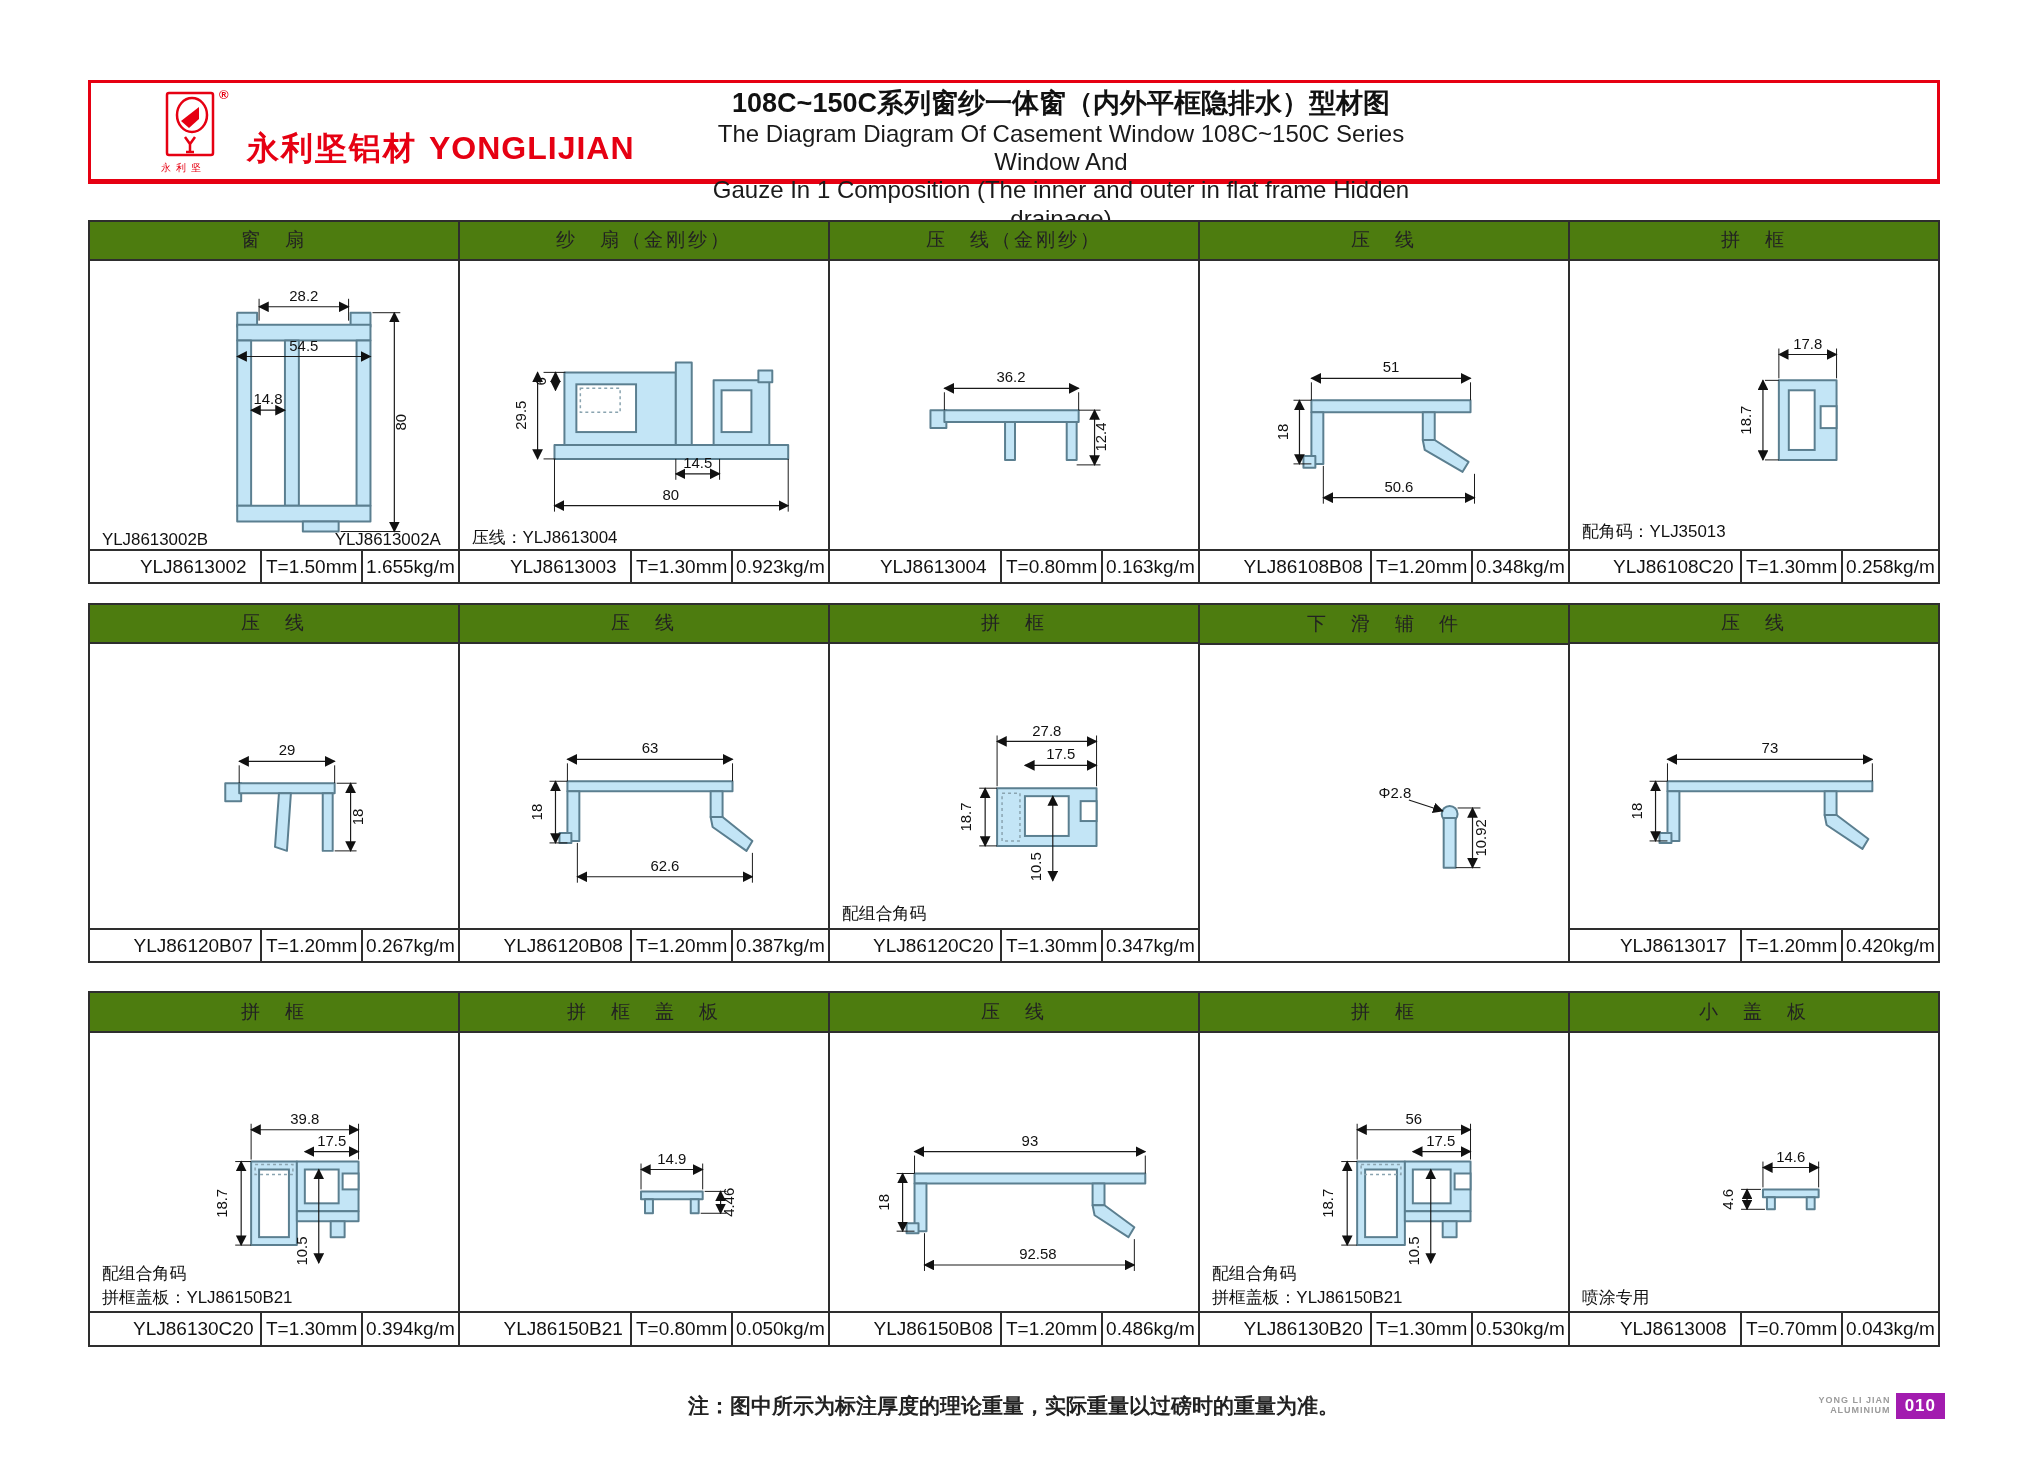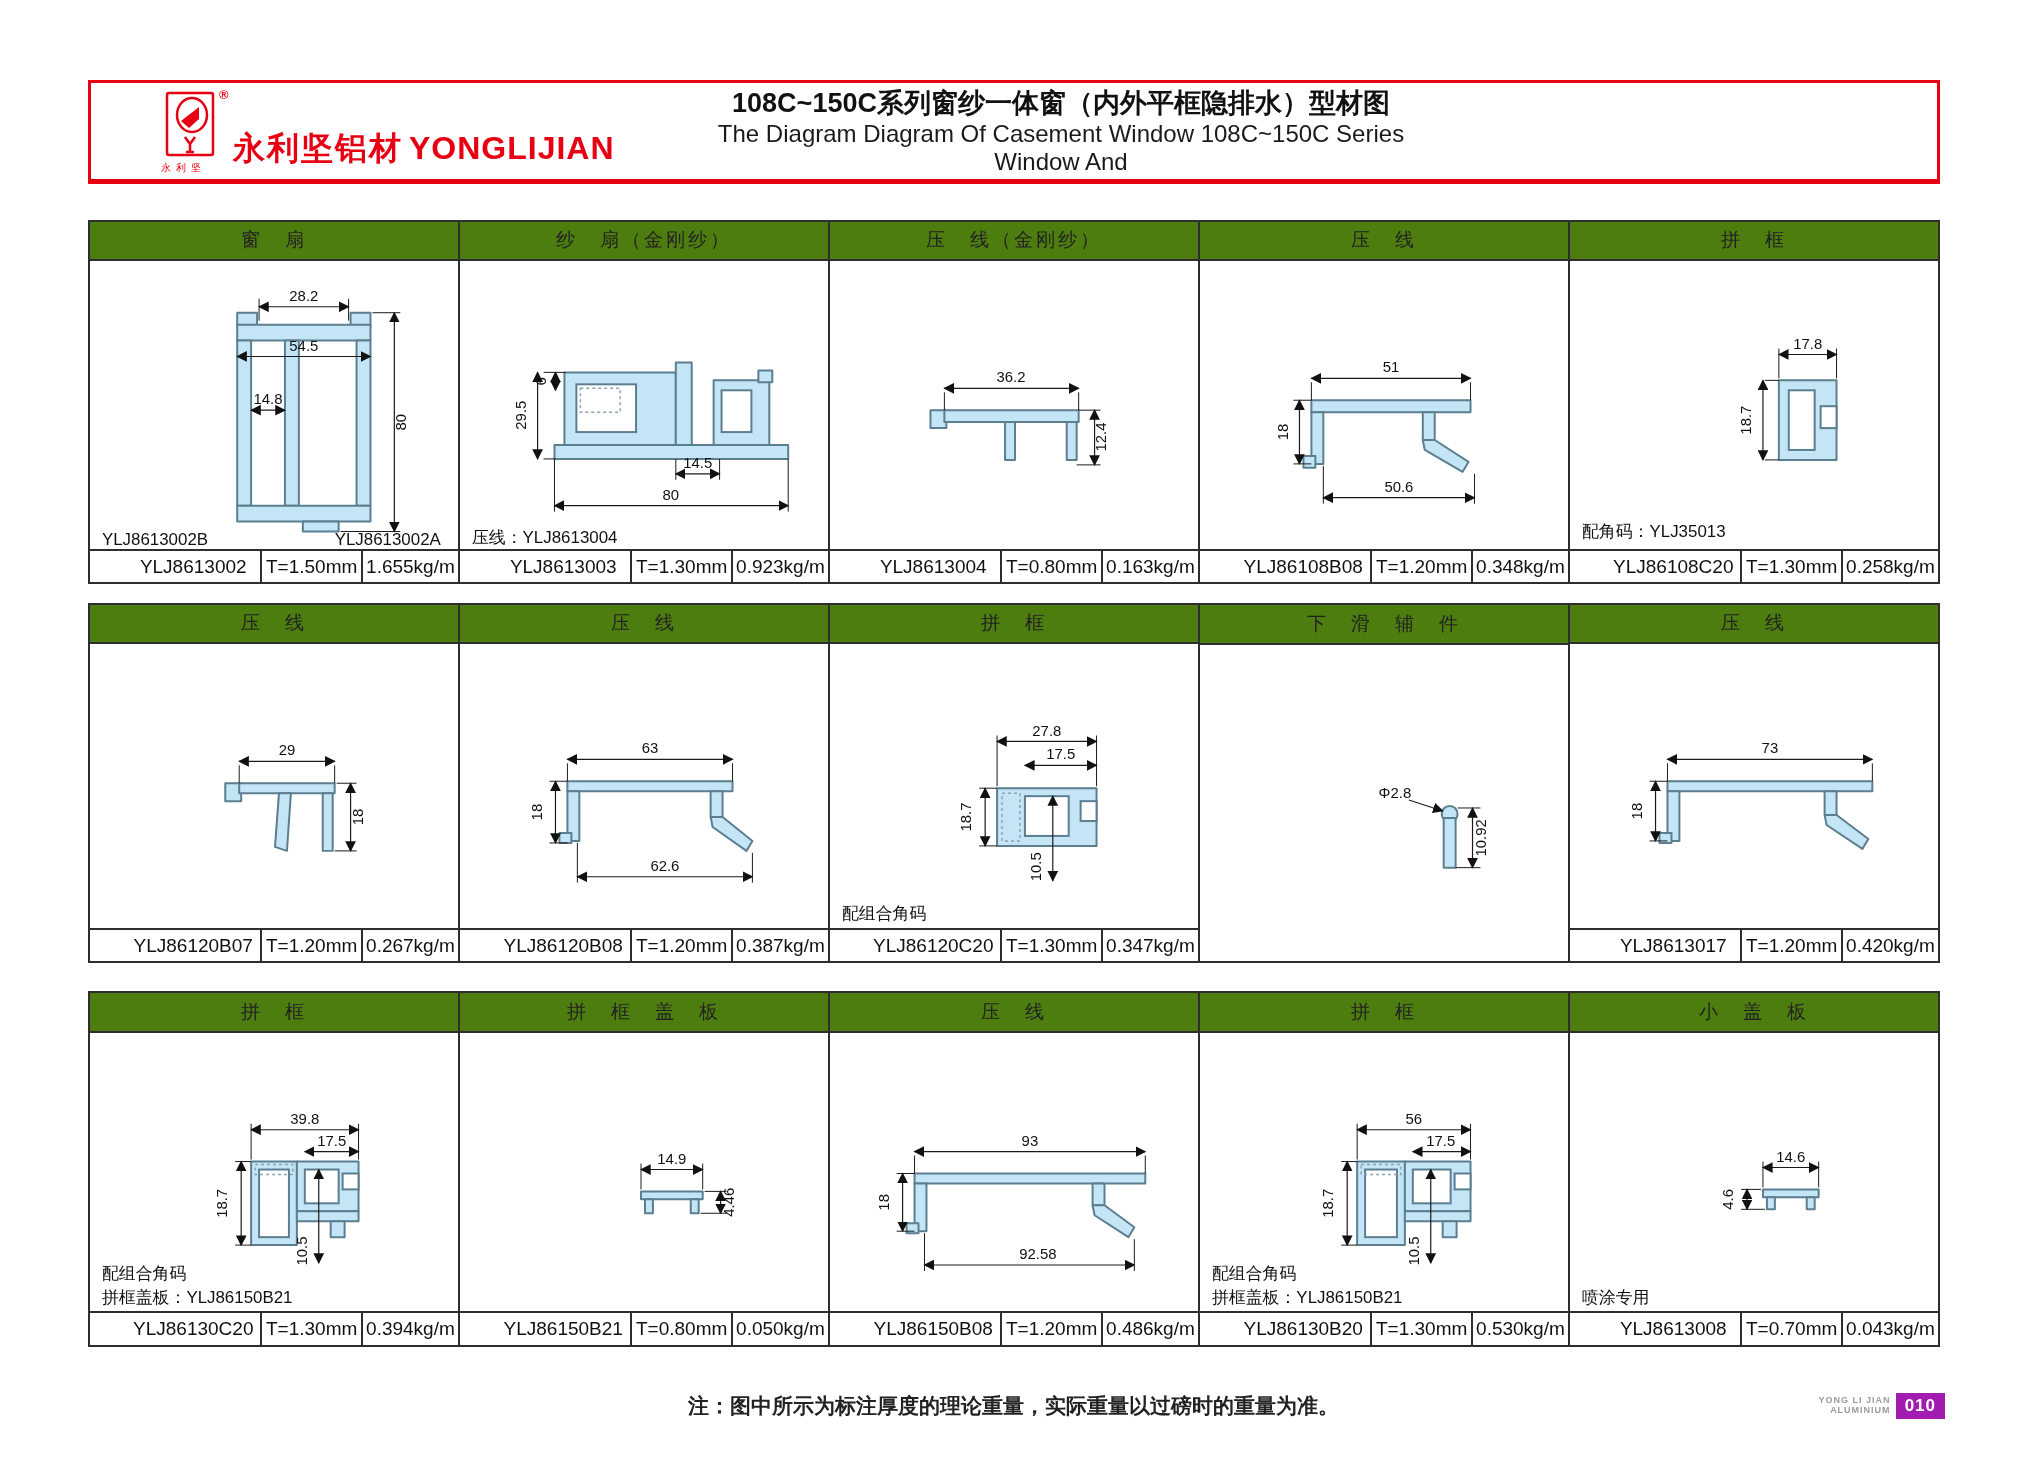--- a/index.html
+++ b/index.html
@@ -4,21 +4,21 @@
 <style>
   html,body{margin:0;padding:0;background:#fff;}
   body{width:2027px;height:1457px;position:relative;font-family:"Liberation Sans",sans-serif;color:#111;}
   .page{position:absolute;inset:0;overflow:hidden;}
 
   
   .hdr{position:absolute;left:88px;top:80px;width:1852px;height:104px;border:3px solid #e60012;border-bottom-width:5px;box-sizing:border-box;background:#fff;}
   .logo-box{position:absolute;left:74px;top:8px;}
   .logo-reg{position:absolute;left:128px;top:4px;color:#e60012;font-size:13px;font-weight:bold;}
   .logo-sub{position:absolute;left:70px;top:78px;color:#e60012;font-size:10px;letter-spacing:5px;white-space:nowrap;}
-  .brand{position:absolute;left:142px;bottom:8px;display:flex;gap:6px;align-items:baseline;white-space:nowrap;}
+  .brand{position:absolute;left:156px;bottom:8px;display:flex;gap:12px;align-items:baseline;white-space:nowrap;}
   .brand-cn{font-size:32px;font-weight:bold;color:#e60012;letter-spacing:2px;}
   .brand-en{font-size:32px;font-weight:bold;color:#e60012;letter-spacing:1px;}
   .titles{position:absolute;left:590px;top:5px;width:760px;text-align:center;line-height:1.18;}
   .title-cn{font-size:27px;font-weight:bold;color:#111;}
   .title-en{font-size:24px;color:#1a1a1a;}
 
   
   .block{position:absolute;left:88px;width:1852px;border:2px solid #2e2e2e;box-sizing:border-box;background:#fff;display:flex;}
   .b1{top:220px;height:364px;}
   .b2{top:603px;height:360px;}
@@ -73,20 +73,21 @@
     </div>
     <div class="logo-reg">®</div>
     <div class="logo-sub">永利坚</div>
     <div class="brand">
       <span class="brand-cn">永利坚铝材</span>
       <span class="brand-en">YONGLIJIAN</span>
     </div>
     <div class="titles">
       <div class="title-cn">108C~150C系列窗纱一体窗（内外平框隐排水）型材图</div>
       <div class="title-en">The Diagram Diagram Of Casement Window 108C~150C Series Window And</div>
+      <div class="title-en">Gauze In 1 Composition (The inner and outer in flat frame Hidden drainage)</div>
     </div>
   </div>
 
   <div class="block b1">
 
     <div class="cell">
       <div class="cell-header">窗　扇</div>
       <div class="cell-draw">
         <svg viewBox="0 0 370 290">
           <g>

